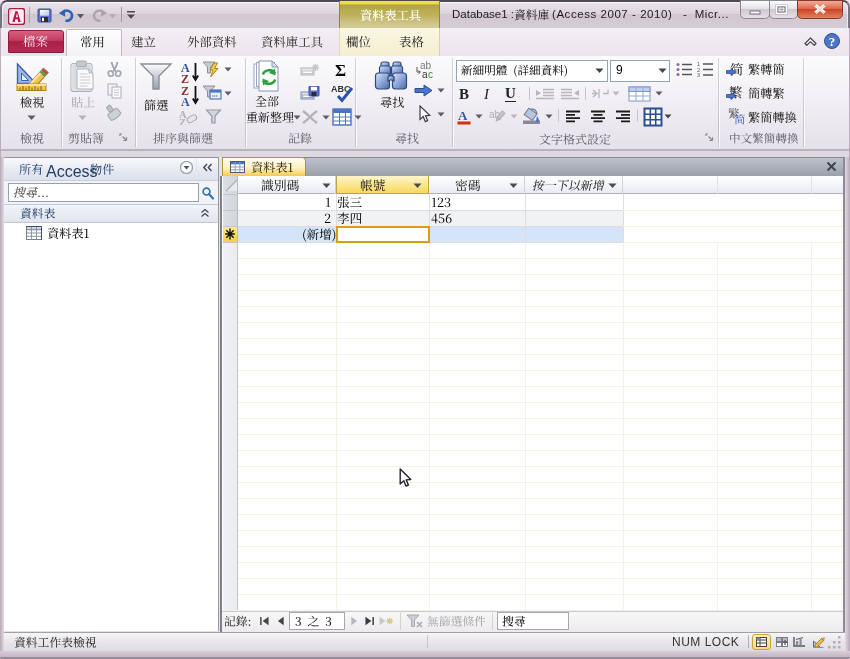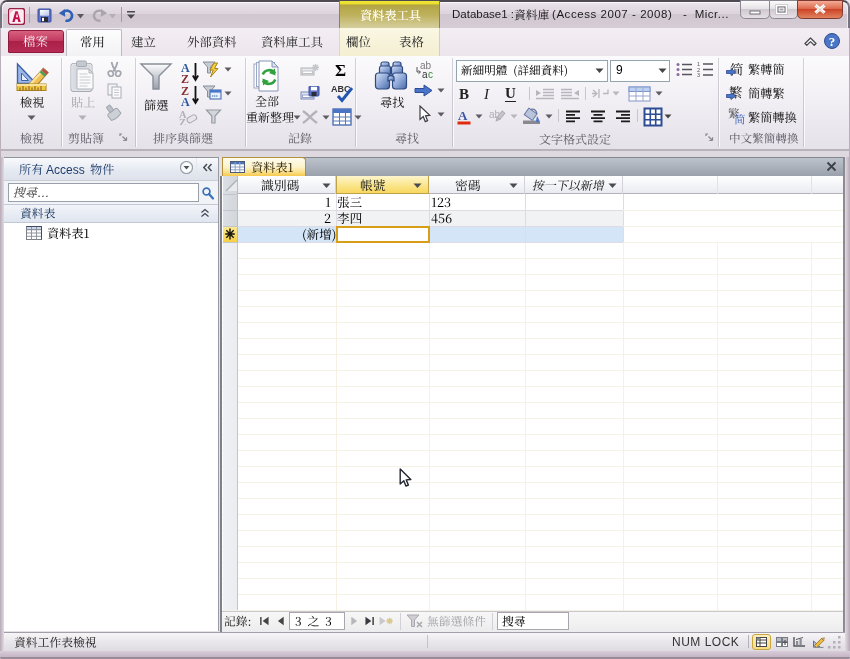--- a/index.html
+++ b/index.html
@@ -160,21 +160,21 @@
     </g>
   </svg>
 <div class="a" style="left:452px;top:8px;color:#1c1c1c;font-size:11.5px">Database1 :</div>
 <svg class="tx" style="left:514px;top:8px" width="37" height="15">
     <g fill="#1c1c1c" transform="translate(0,11.2) scale(0.011800,-0.011800)">
       <use href="#c8cc7" x="0"></use>
       <use href="#c6599" x="1000"></use>
       <use href="#c5eab" x="2000"></use>
     </g>
   </svg>
-<div class="a" style="left:552px;top:8px;color:#1c1c1c;font-size:11.5px;letter-spacing:0.55px">(Access 2007 - 2008)</div>
+<div class="a" style="left:552px;top:8px;color:#1c1c1c;font-size:11.5px;letter-spacing:0.55px">(Access 2007 - 2010)</div>
 <div class="a" style="left:683px;top:8px;color:#1c1c1c;font-size:11.5px;letter-spacing:0.5px">-&nbsp;&nbsp;Micr...</div>
 <svg class="a" style="left:740px;top:0" width="104" height="20" viewBox="0 0 104 20">
 <defs>
 <linearGradient id="wbtn" x1="0" y1="0" x2="0" y2="1">
  <stop offset="0" stop-color="#fdfdfd"></stop>
         <stop offset="0.45" stop-color="#e6e3e6"></stop>
  <stop offset="0.5" stop-color="#cfc9cf"></stop>
         <stop offset="1" stop-color="#e8e2e8"></stop>
       </linearGradient>
 <linearGradient id="wcls" x1="0" y1="0" x2="0" y2="1">
@@ -715,21 +715,21 @@
   </svg>
 <div class="a" style="left:4px;top:157px;width:839px;height:494px;background:#e6e1e7"></div>
 <div class="a" style="left:4px;top:157px;width:215px;height:474px;background:#fff;border-right:1px solid #9b9aa3"></div>
 <div class="a" style="left:4px;top:157px;width:214px;height:24px;background:linear-gradient(#f9fafc,#e4e8f0 60%,#dde2ec);border-top:1px solid #8e939c;border-bottom:1px solid #c9cdd6"></div>
 <svg class="tx" style="left:19px;top:162px" width="26" height="15">
     <g fill="#1f3d6d" transform="translate(0,11.9) scale(0.012200,-0.012200)">
       <use href="#c6240" x="0"></use>
       <use href="#c6709" x="1000"></use>
     </g>
   </svg>
-<div class="a" style="left:46px;top:163px;color:#1f3d6d;font-size:12px">Access</div>
+<div class="a" style="left:46px;top:163px;color:#1f3d6d;font-size:16px">Access</div>
 <svg class="tx" style="left:90px;top:162px" width="26" height="15">
     <g fill="#1f3d6d" transform="translate(0,11.9) scale(0.012200,-0.012200)">
       <use href="#c7269" x="0"></use>
       <use href="#c4ef6" x="1000"></use>
     </g>
   </svg>
 <svg class="a" style="left:180px;top:161px" width="13" height="13">
 <circle cx="6.5" cy="6.5" r="6" fill="#fbfcfd" stroke="#9aa0a8" stroke-width="1.2"></circle>
     <path d="M3.5 5 h6 l-3 3.5Z" fill="#4e545c"></path>
   </svg>

